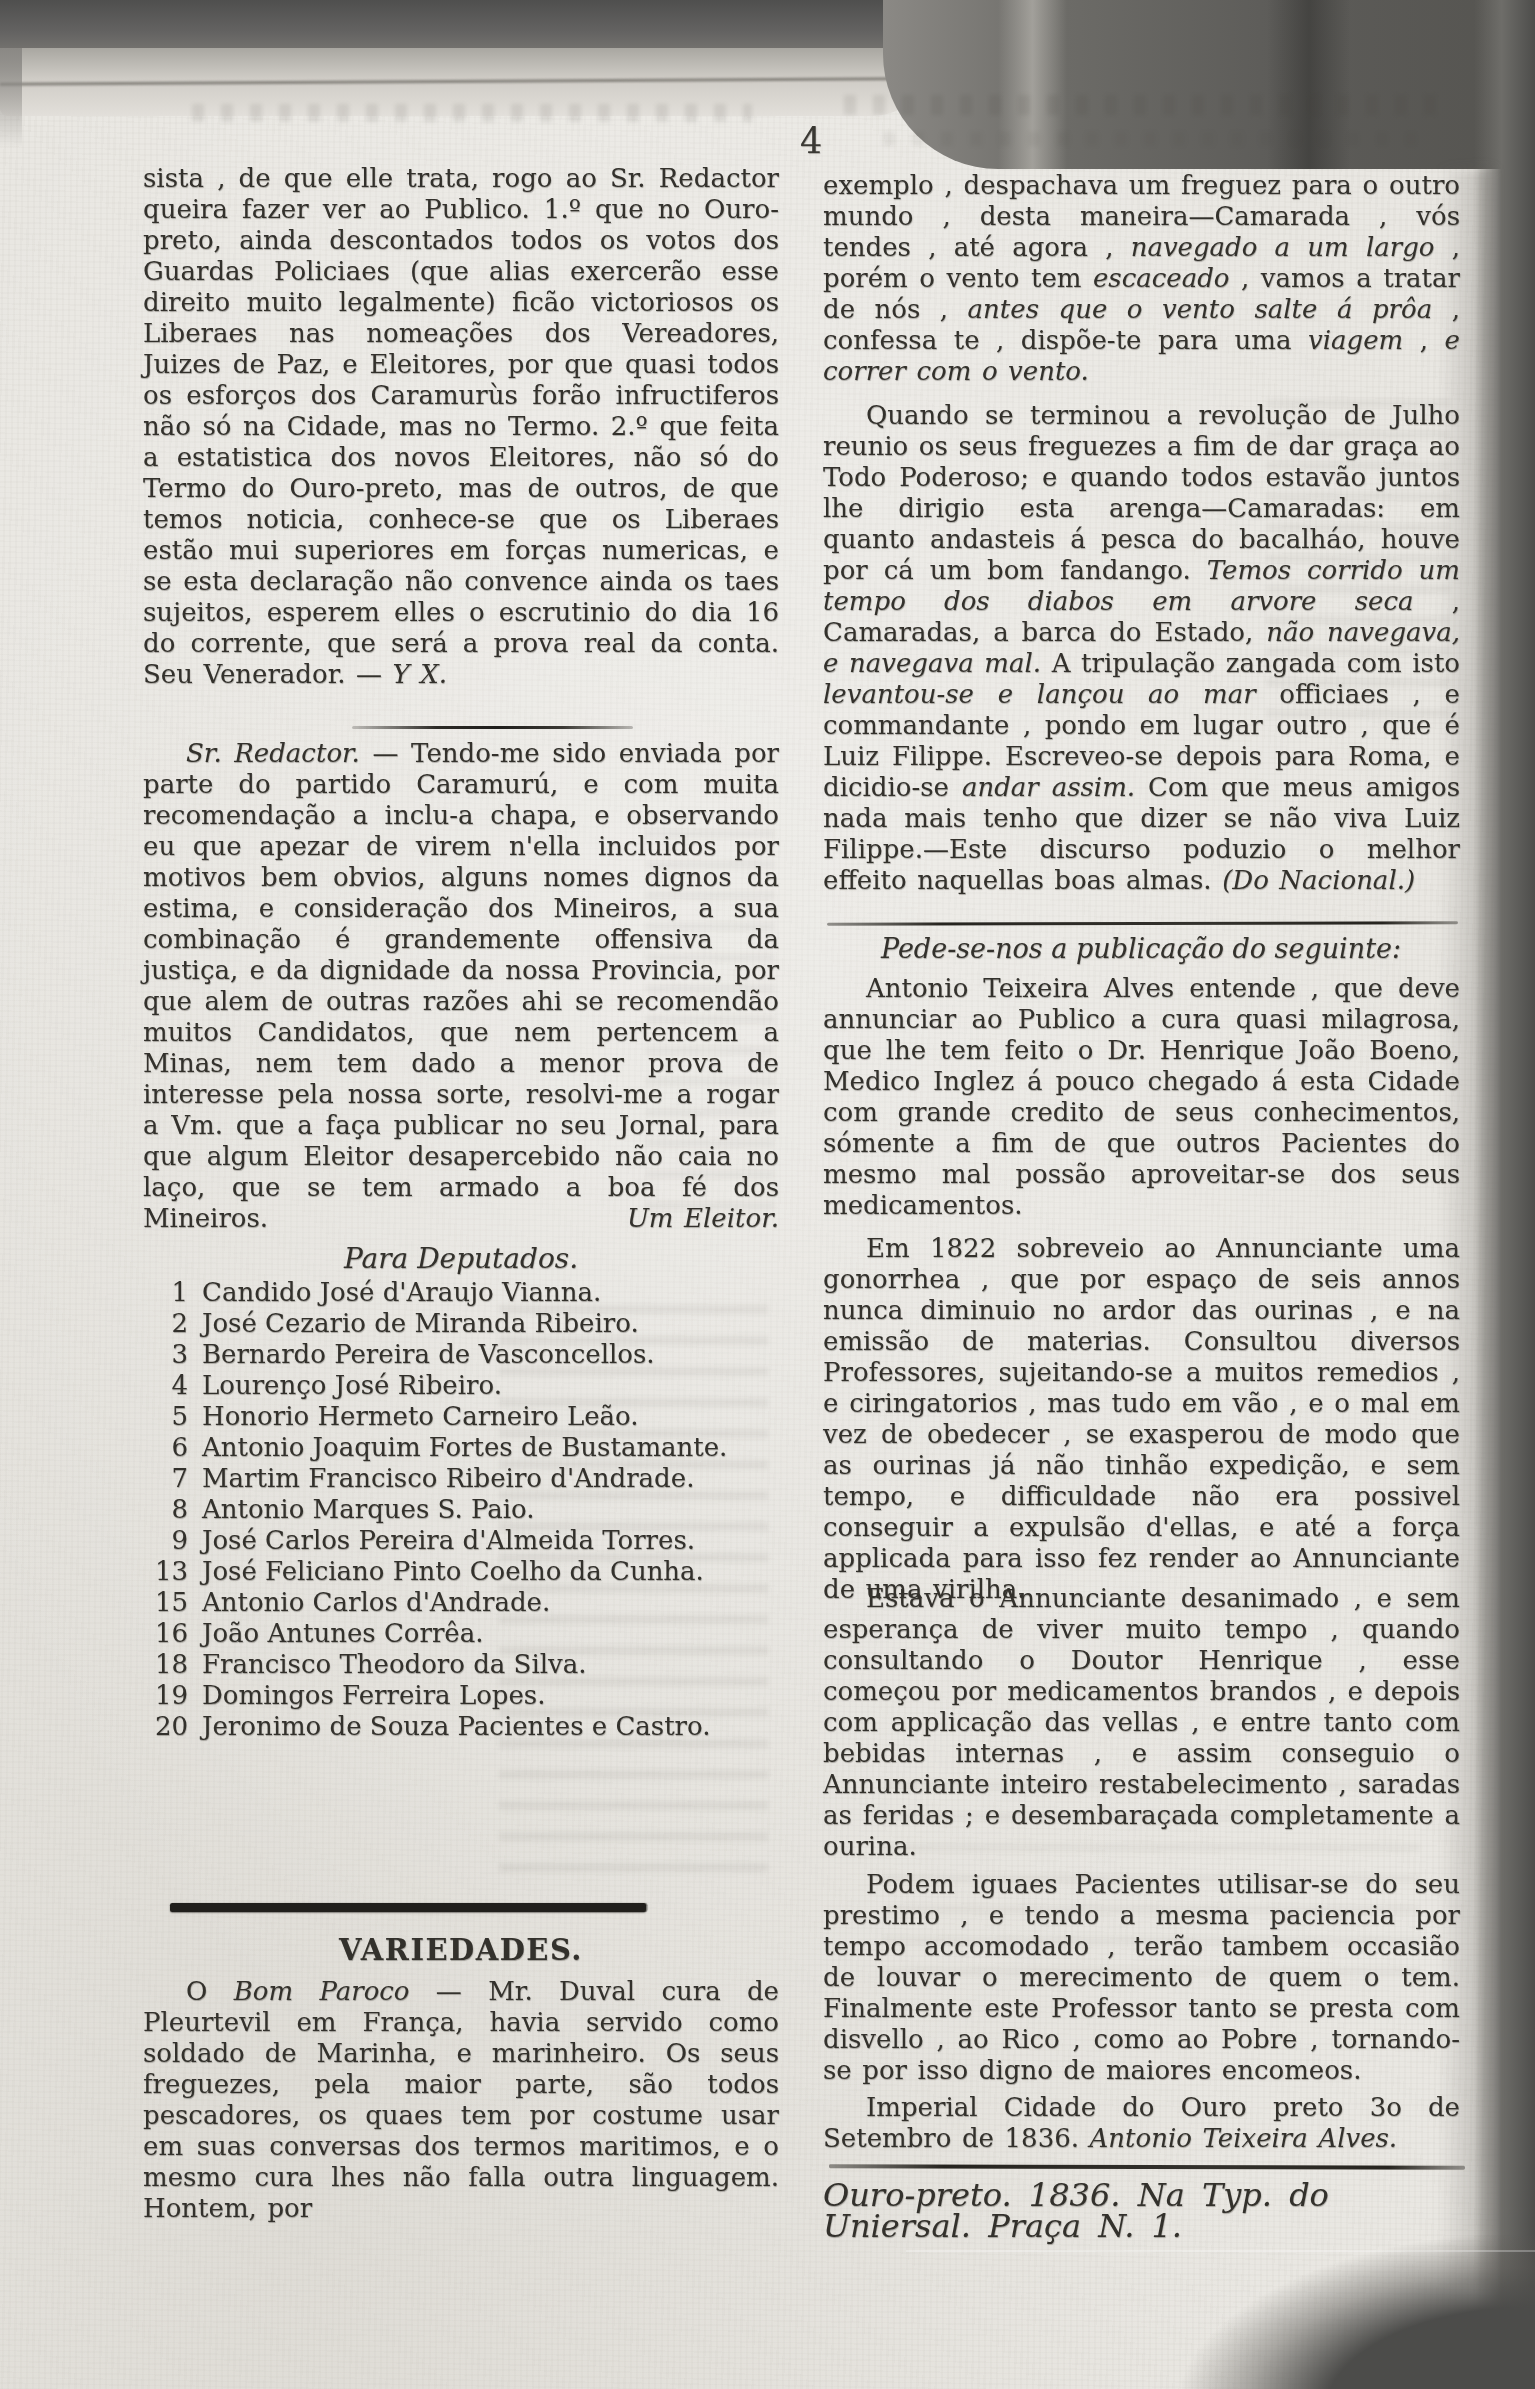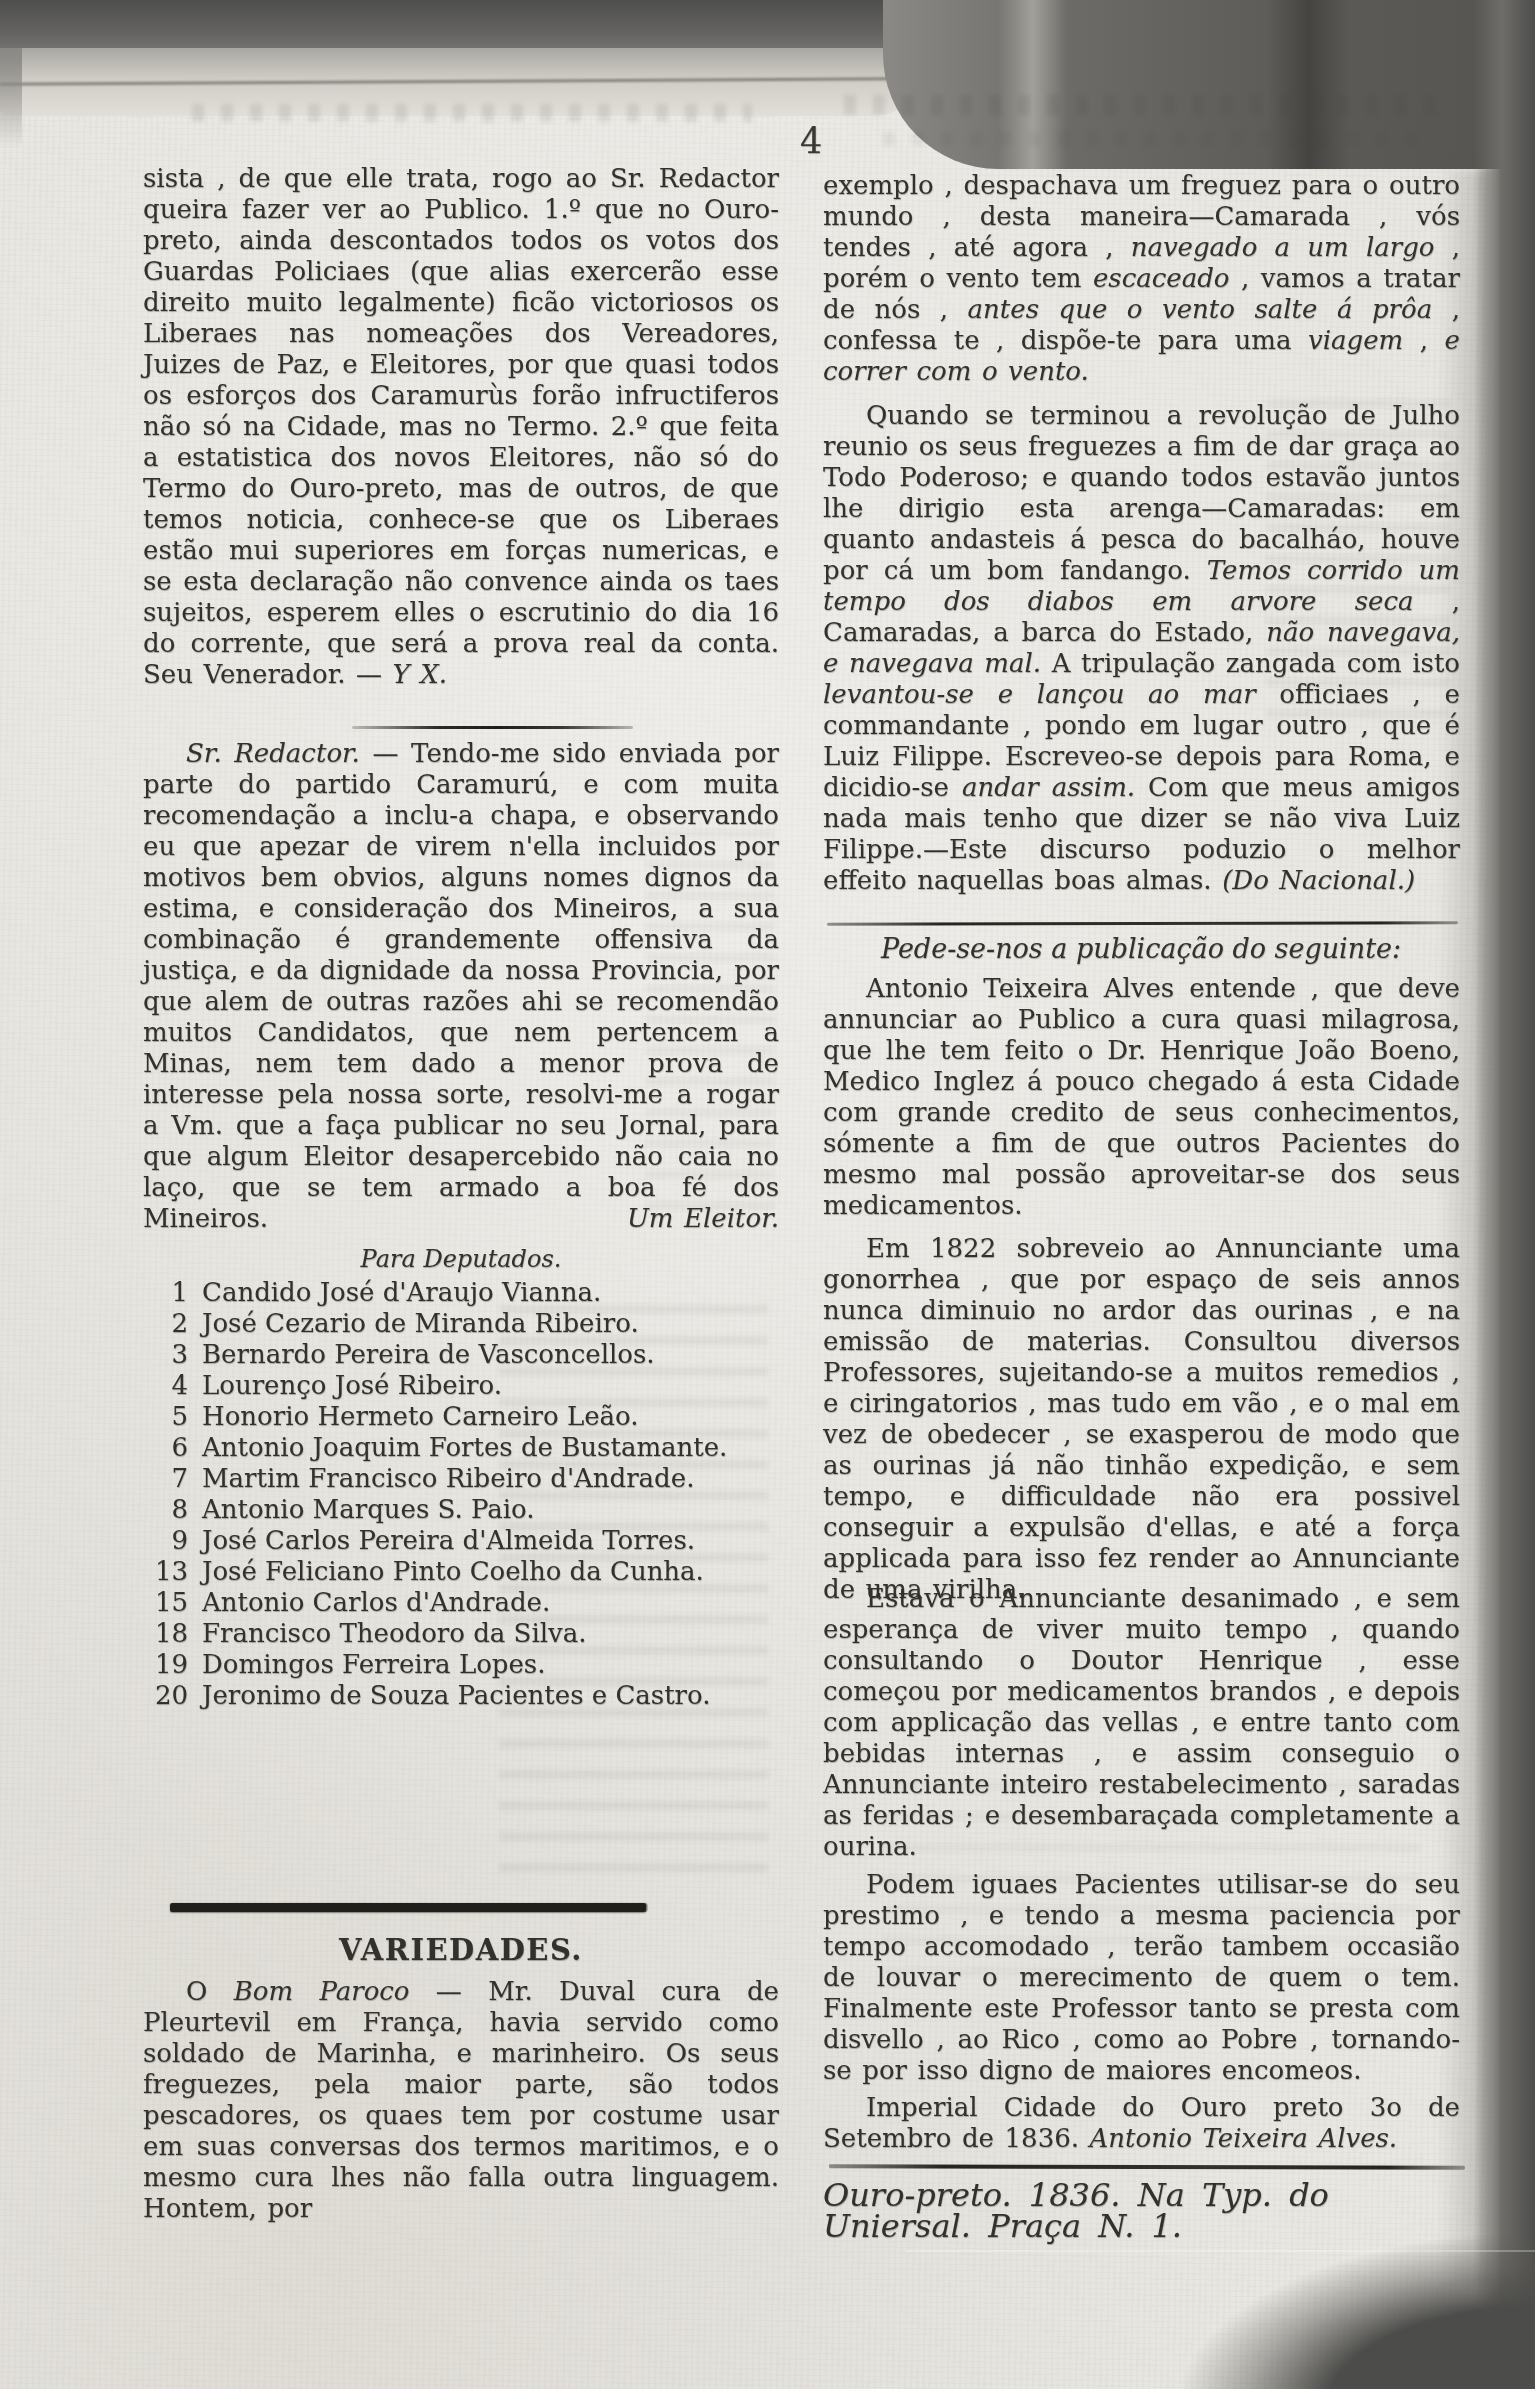--- a/index.html
+++ b/index.html
@@ -19,21 +19,21 @@
     font-size:26px;line-height:31px;text-align:justify;
     text-indent:43px;word-spacing:2.3px;
   }
   .noindent{text-indent:0;}
   .i{font-style:italic;}
   .sig-right{float:right;font-style:italic;}
   .lcol{left:143px;}
   .rcol{left:823px;width:637px;}
   .heading{
     position:absolute;width:636px;margin:0;text-align:center;
-    font-size:24px;line-height:34px;
+    font-size:28px;line-height:34px;
   }
   .rule{position:absolute;background:#3a3833;}
   .rule-short{
     height:3.1px;border-radius:1.5px;
     background:linear-gradient(90deg, rgba(58,56,51,.25), #2c2a26 30%, #1f1e1b 52%, #3a3833 75%, rgba(58,56,51,.3));
   }
   .rule-long{
     height:3.1px;border-radius:1.5px;
     background:linear-gradient(90deg, rgba(58,56,51,.5), #26241f 18%, #33312c 60%, #26241f 88%, rgba(58,56,51,.45));
   }
@@ -138,20 +138,24 @@
       </li>
     <li>
         <span class="num">13</span>
         <span class="nm">José Feliciano Pinto Coelho da Cunha.</span>
       </li>
     <li>
         <span class="num">15</span>
         <span class="nm">Antonio Carlos d'Andrade.</span>
       </li>
     <li>
+        <span class="num">16</span>
+        <span class="nm">João Antunes Corrêa.</span>
+      </li>
+    <li>
         <span class="num">18</span>
         <span class="nm">Francisco Theodoro da Silva.</span>
       </li>
     <li>
         <span class="num">19</span>
         <span class="nm">Domingos Ferreira Lopes.</span>
       </li>
     <li>
         <span class="num">20</span>
         <span class="nm">Jeronimo de Souza Pacientes e Castro.</span>

